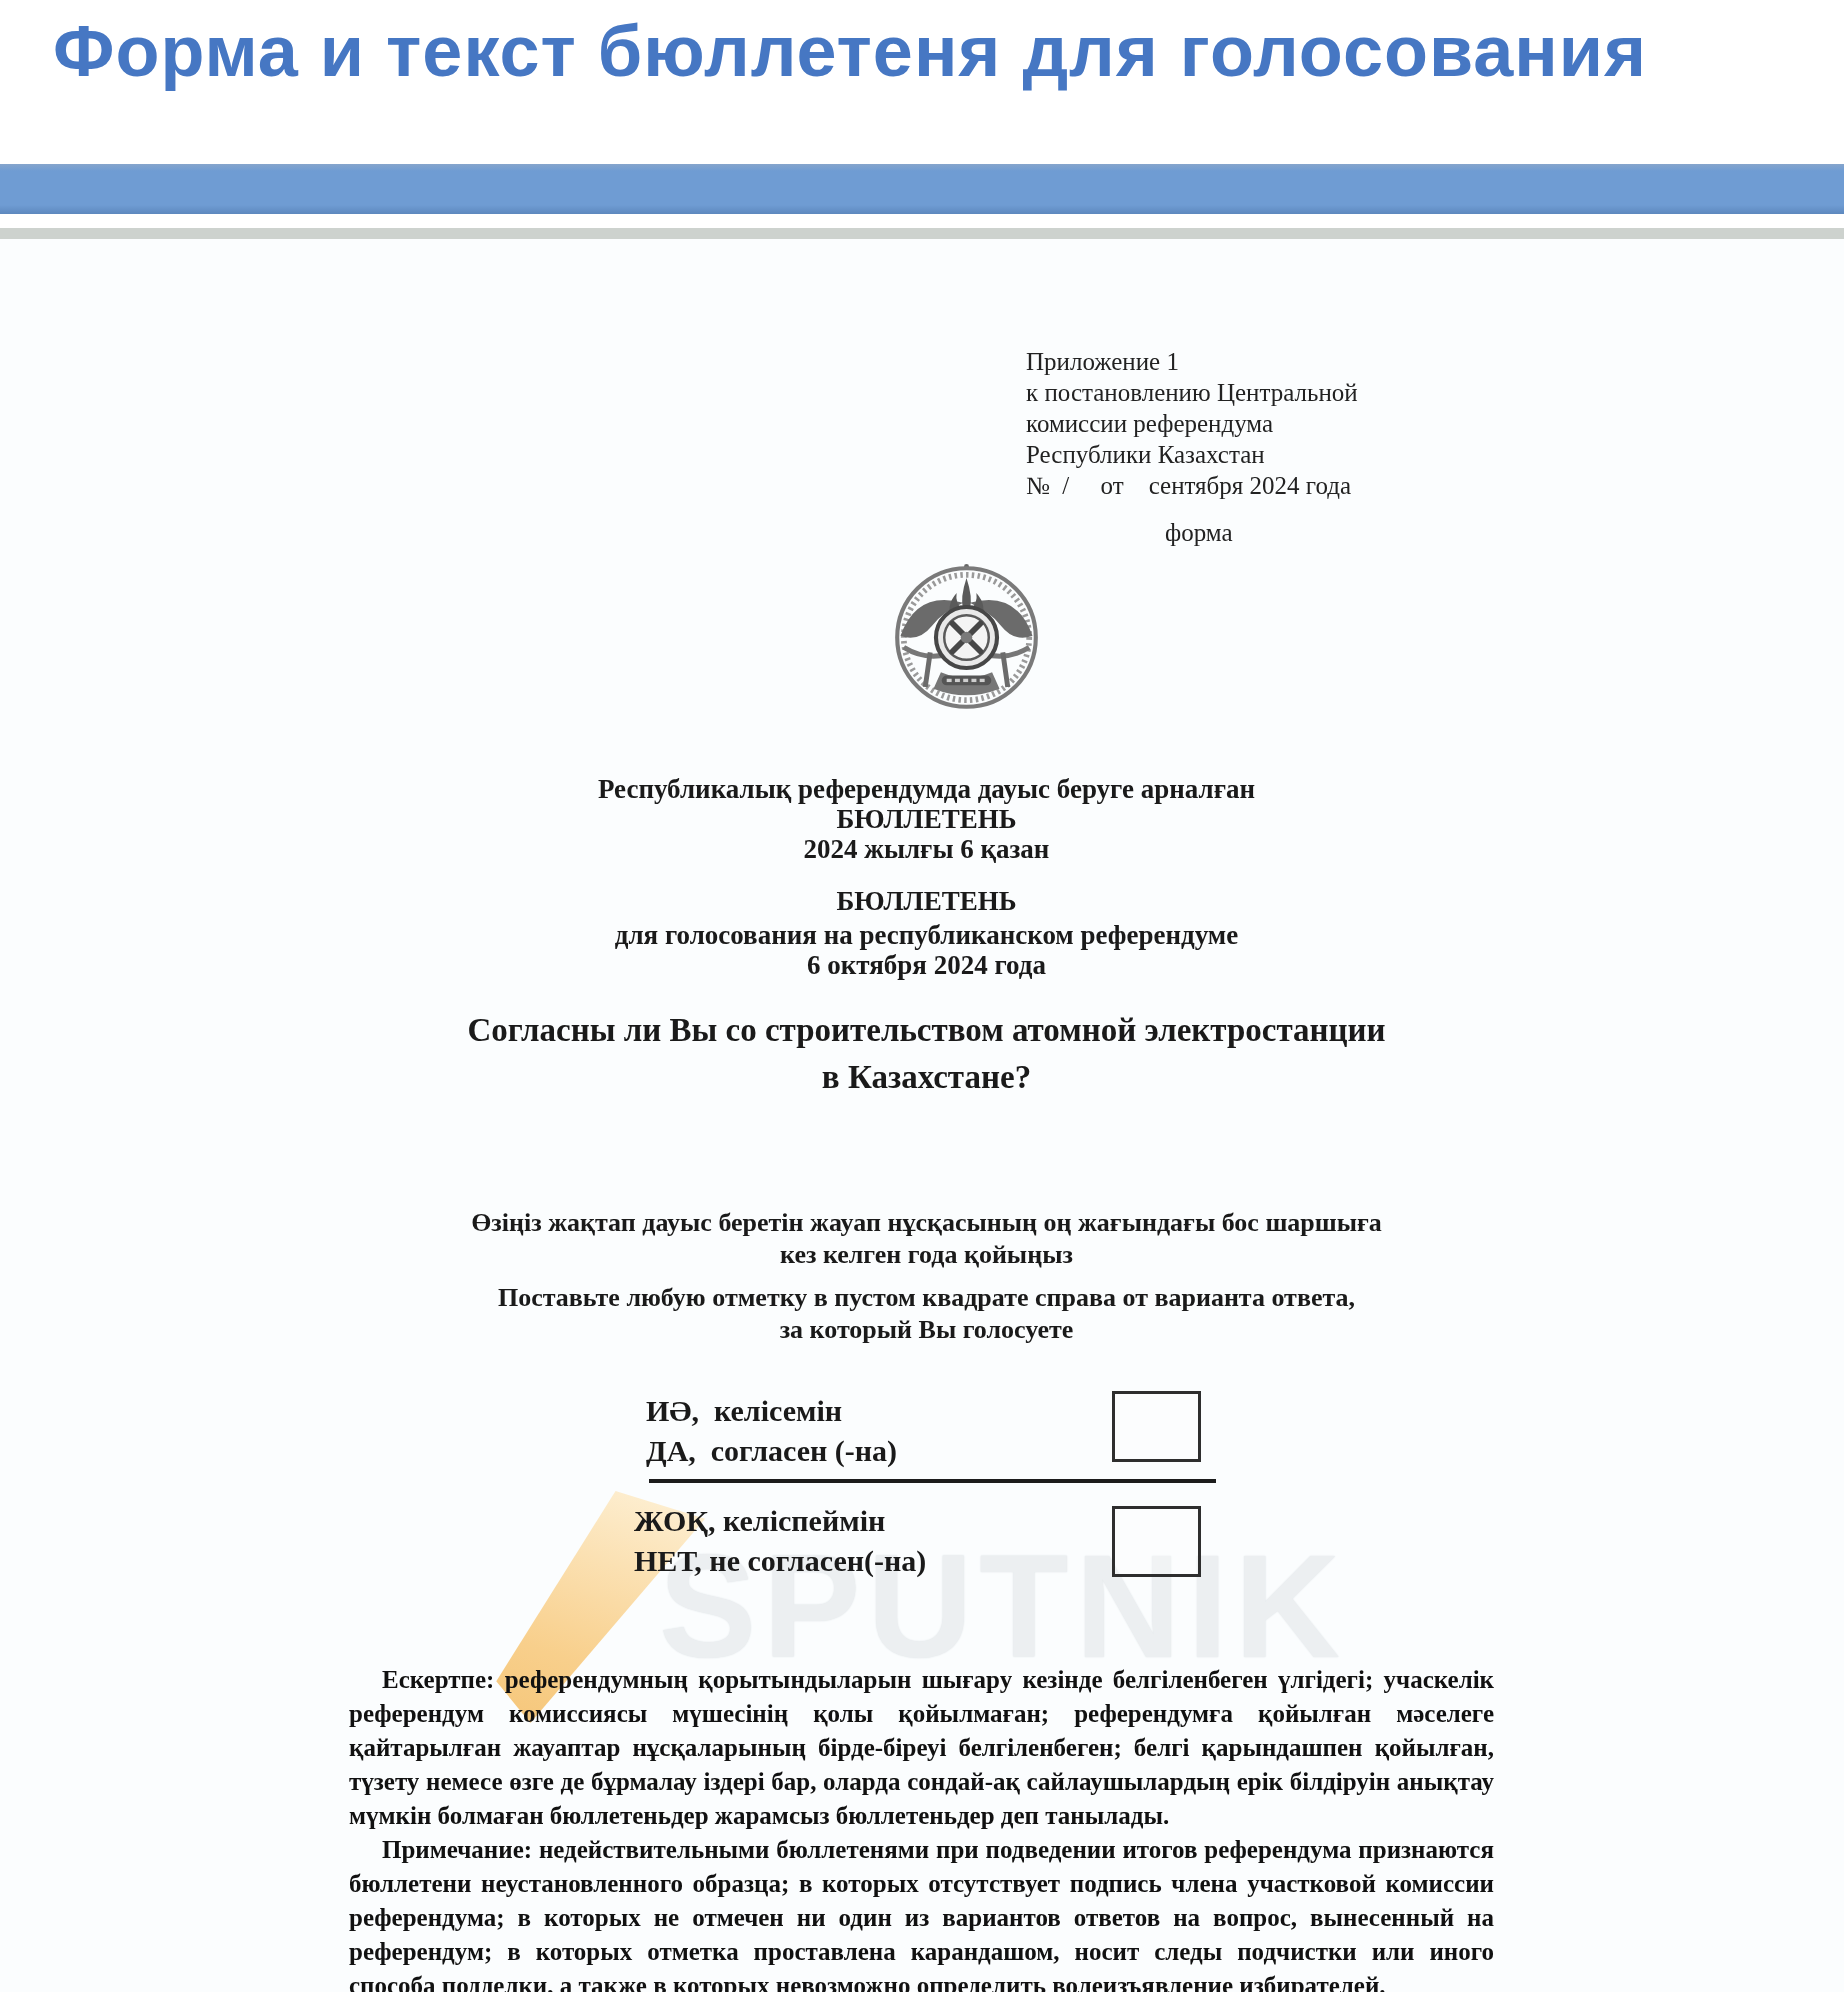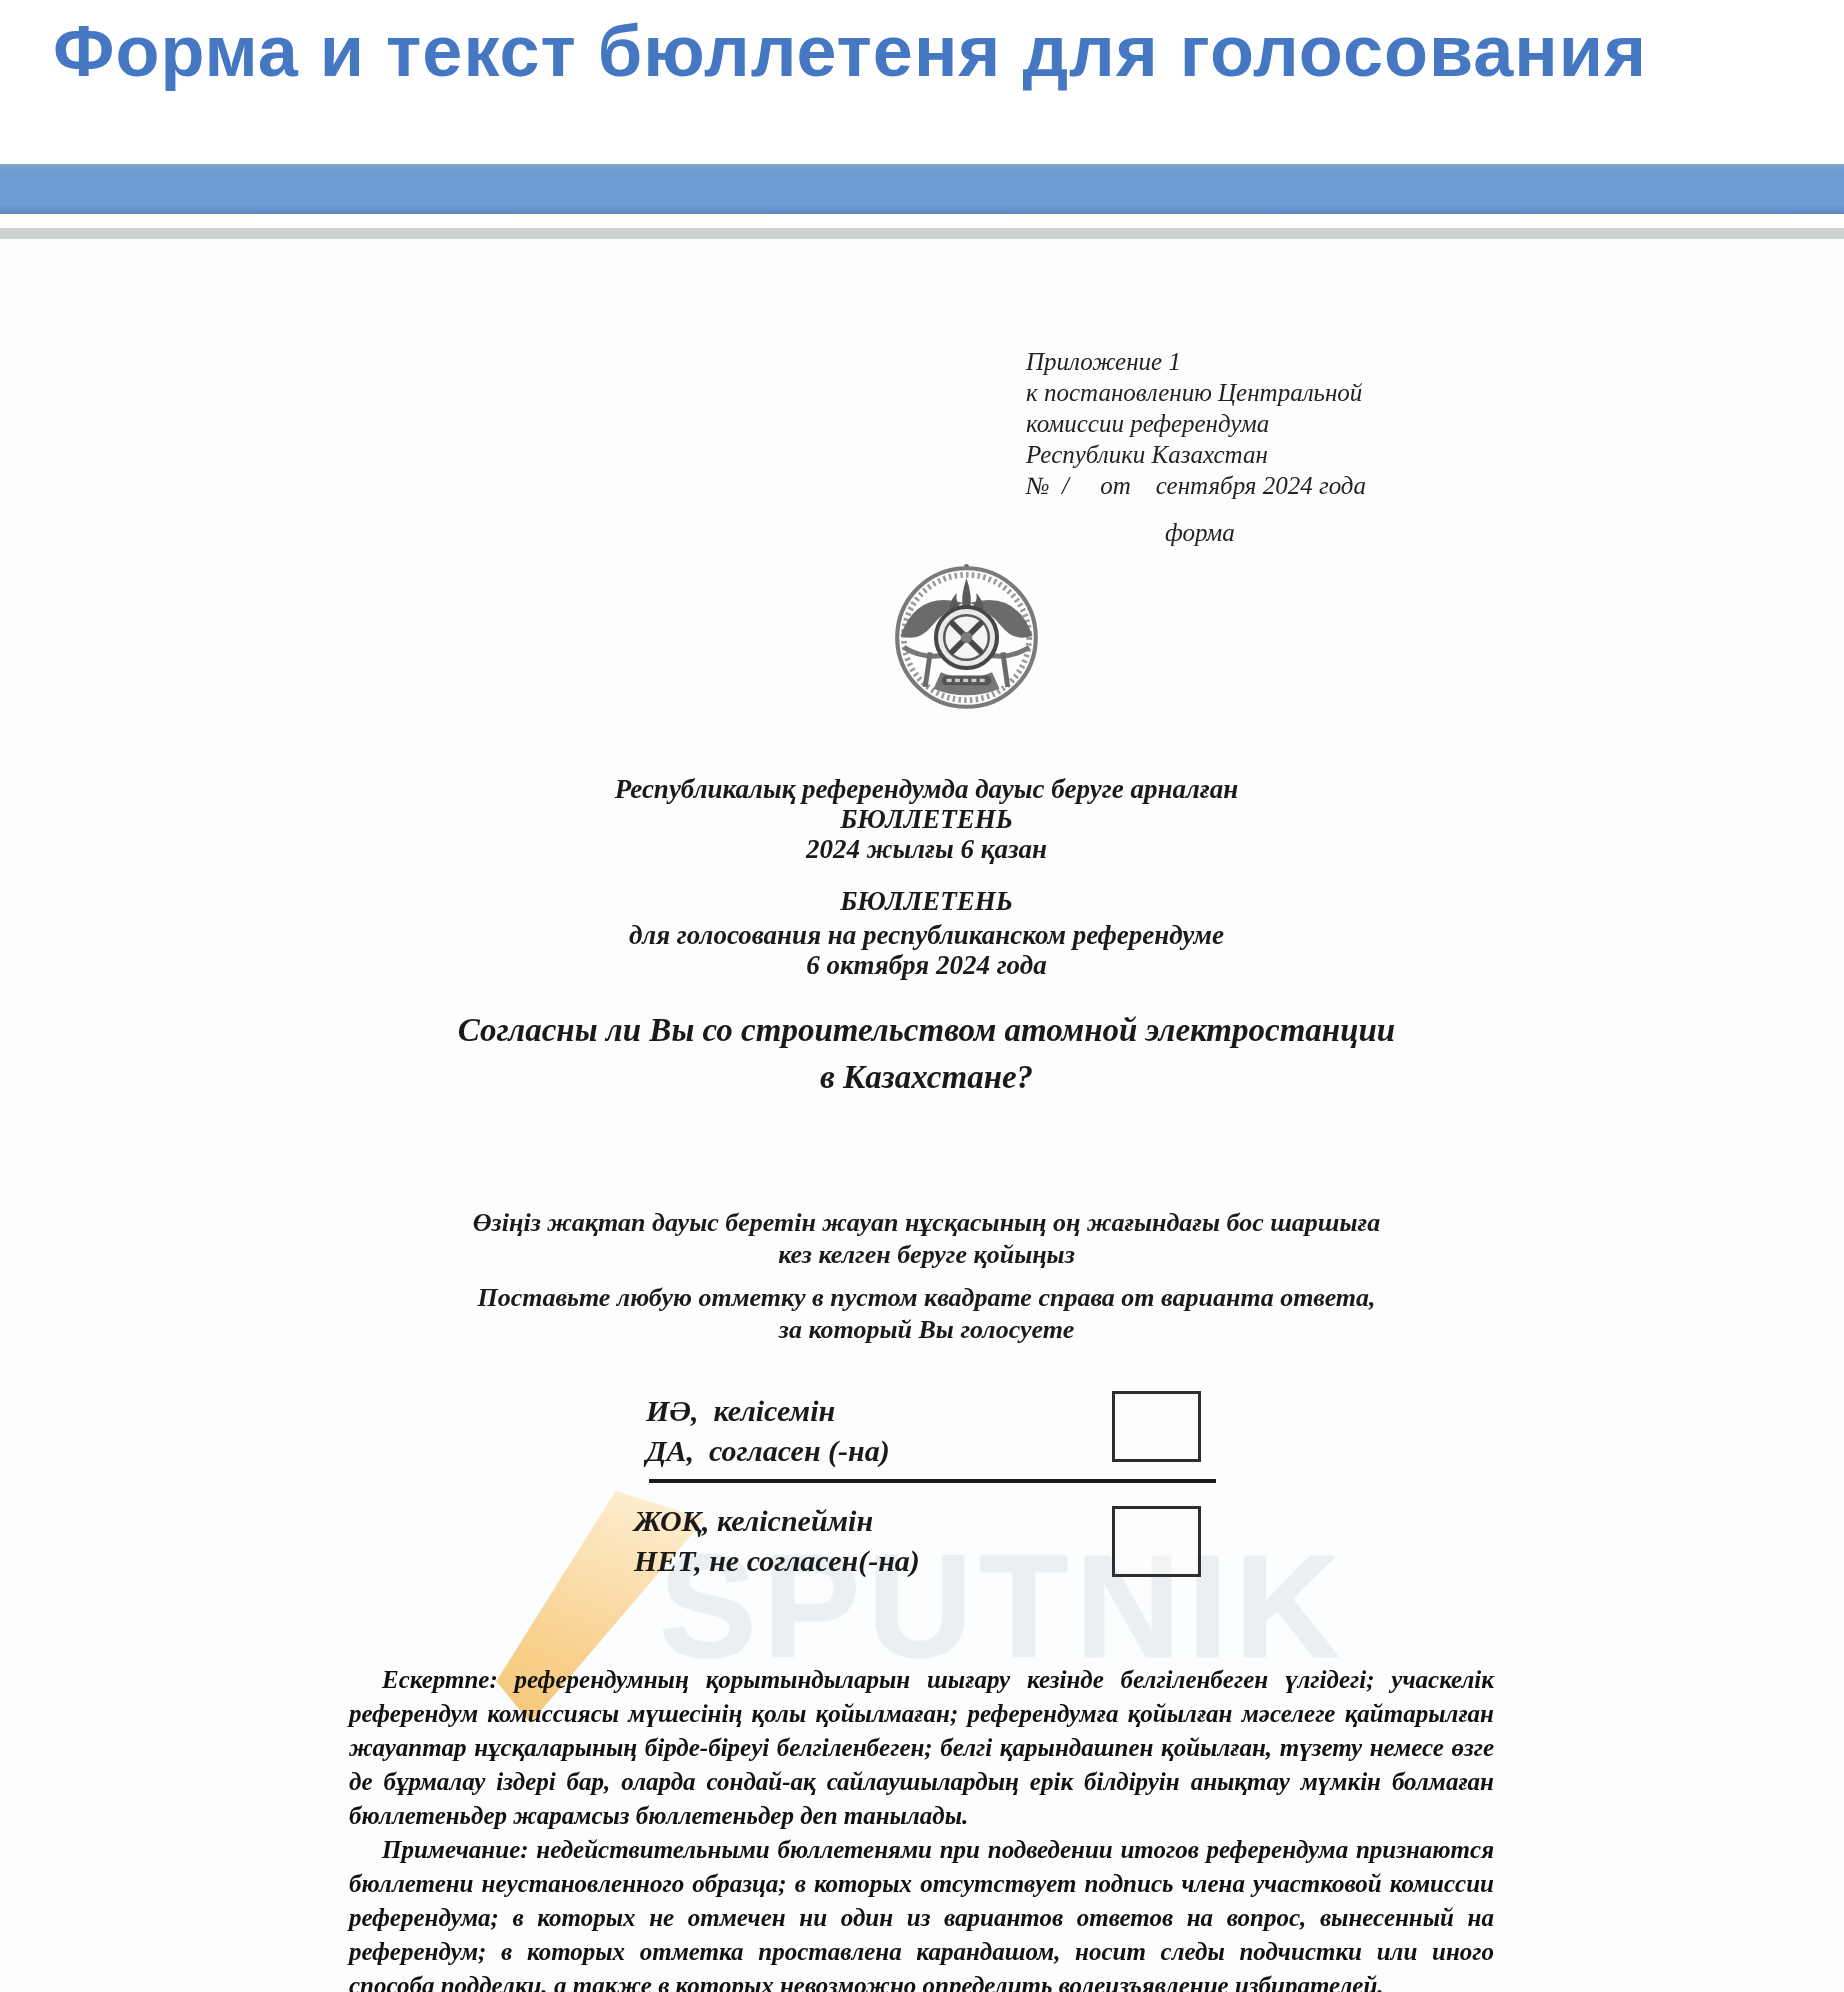--- a/index.html
+++ b/index.html
@@ -18,21 +18,21 @@
   
   .watermark{position:absolute;left:0;top:0;width:1845px;height:1992px;z-index:1;pointer-events:none;}
   .wm-swoosh{position:absolute;left:492px;top:1491px;width:213px;height:232px;
              background:linear-gradient(200deg,#fdeccb 10%,#f8cd86 70%,#f5c372 100%);
              clip-path:polygon(2% 82%, 58% 0, 100% 12%, 18% 100%);opacity:.95;}
   .wm-text{position:absolute;left:659px;top:1523px;
            font-family:"Liberation Sans", sans-serif;font-weight:bold;font-size:146px;
            letter-spacing:6.7px;color:#eceff1;text-shadow:0 0 1.9px #dde2e5;}
 
   
-  .doc{position:absolute;left:0;top:0;width:1845px;height:1992px;z-index:2;font-style:italic;}
+  .doc{position:absolute;left:0;top:0;width:1845px;height:1992px;z-index:2;}
   .appendix{position:absolute;left:1026px;top:346px;font-size:25px;line-height:31px;color:#222;}
   .forma{position:absolute;left:1165px;top:519px;font-size:25px;color:#222;}
   .emblem{position:absolute;left:884px;top:555px;width:165px;height:165px;}
 
   .center-col{position:absolute;left:355px;width:1143px;text-align:center;font-weight:bold;}
   .kk-title{top:774px;font-size:27px;line-height:30px;}
   .ru-title{top:886px;font-size:27px;line-height:30px;}
   .gap-sm{height:3.8px;}
   .question{top:1007px;font-size:33px;line-height:47px;}
   .instr-kk{top:1207px;font-size:26px;line-height:32px;}
@@ -121,21 +121,21 @@
       <div>6 октября 2024 года</div>
     </div>
 
     <div class="center-col question">
       <div>Согласны ли Вы со строительством атомной электростанции</div>
       <div>в Казахстане?</div>
     </div>
 
     <div class="center-col instr-kk">
       <div>Өзіңіз жақтап дауыс беретін жауап нұсқасының оң жағындағы бос шаршыға</div>
-      <div>кез келген беруге қойыңыз</div>
+      <div>кез келген года қойыңыз</div>
     </div>
 
     <div class="center-col instr-ru">
       <div>Поставьте любую отметку в пустом квадрате справа от варианта ответа,</div>
       <div>за который Вы голосуете</div>
     </div>
 
     <div class="opt-label opt-yes">
       <div>ИӘ,&nbsp; келісемін</div>
       <div>ДА,&nbsp; согласен (-на)</div>

